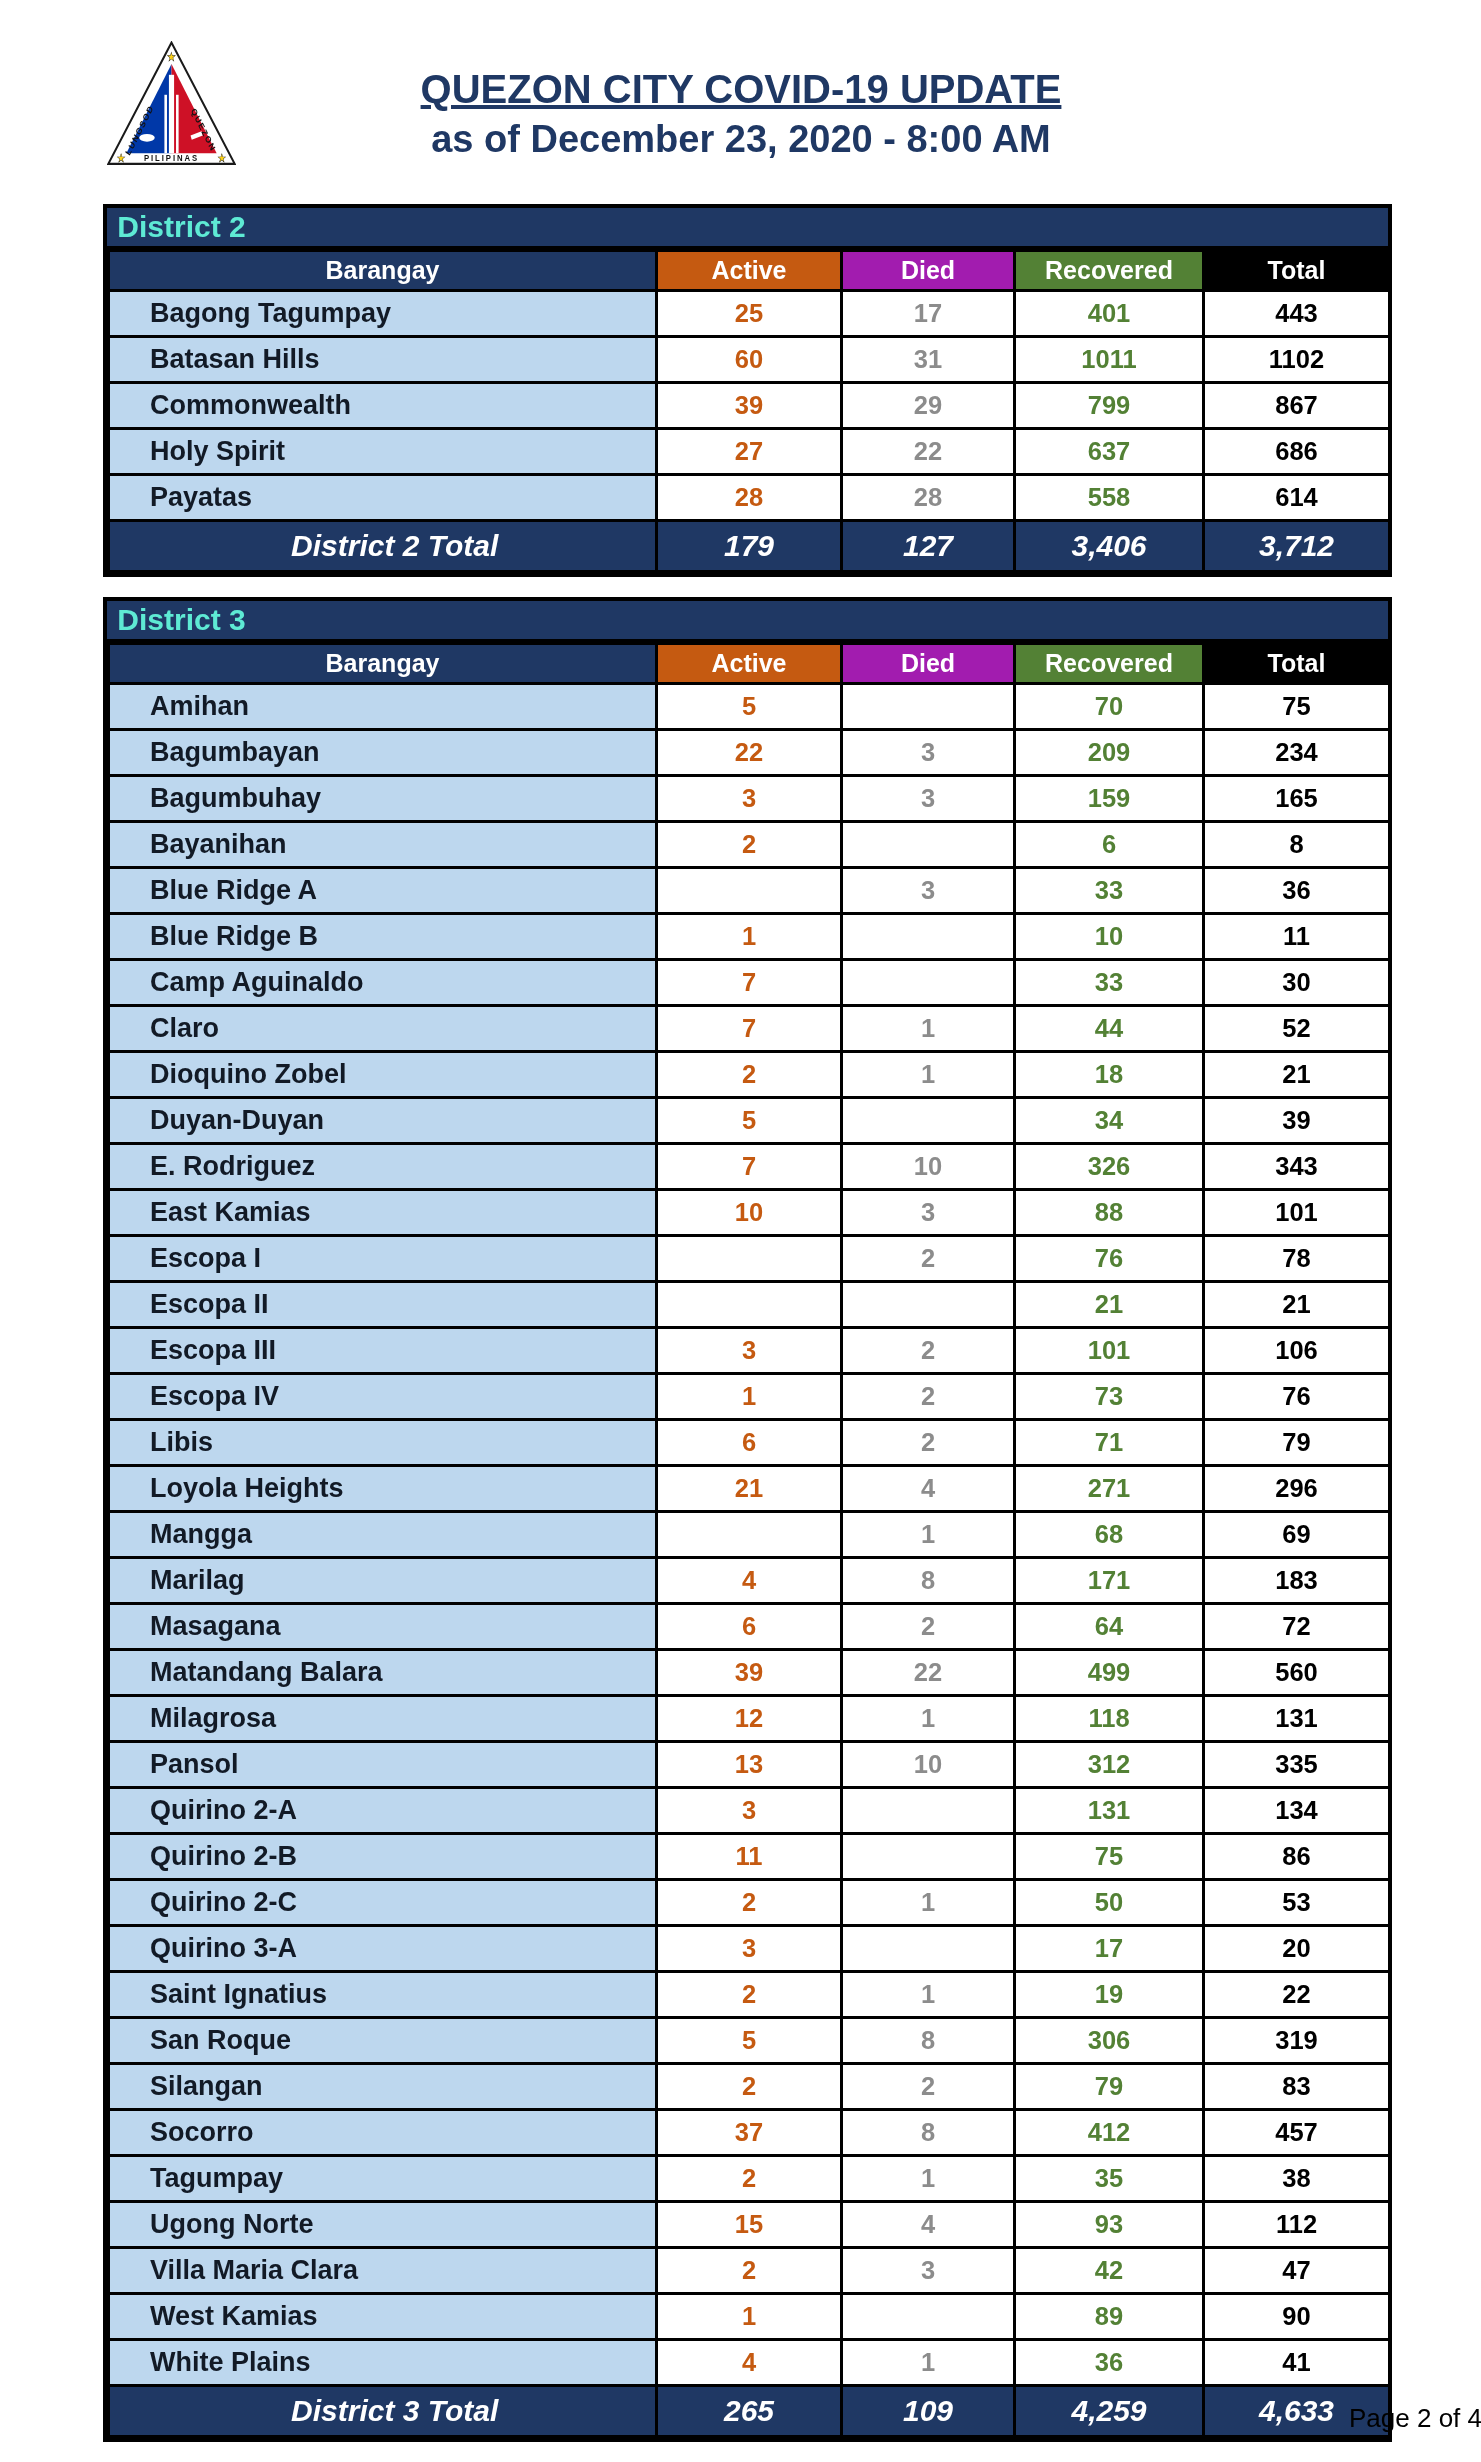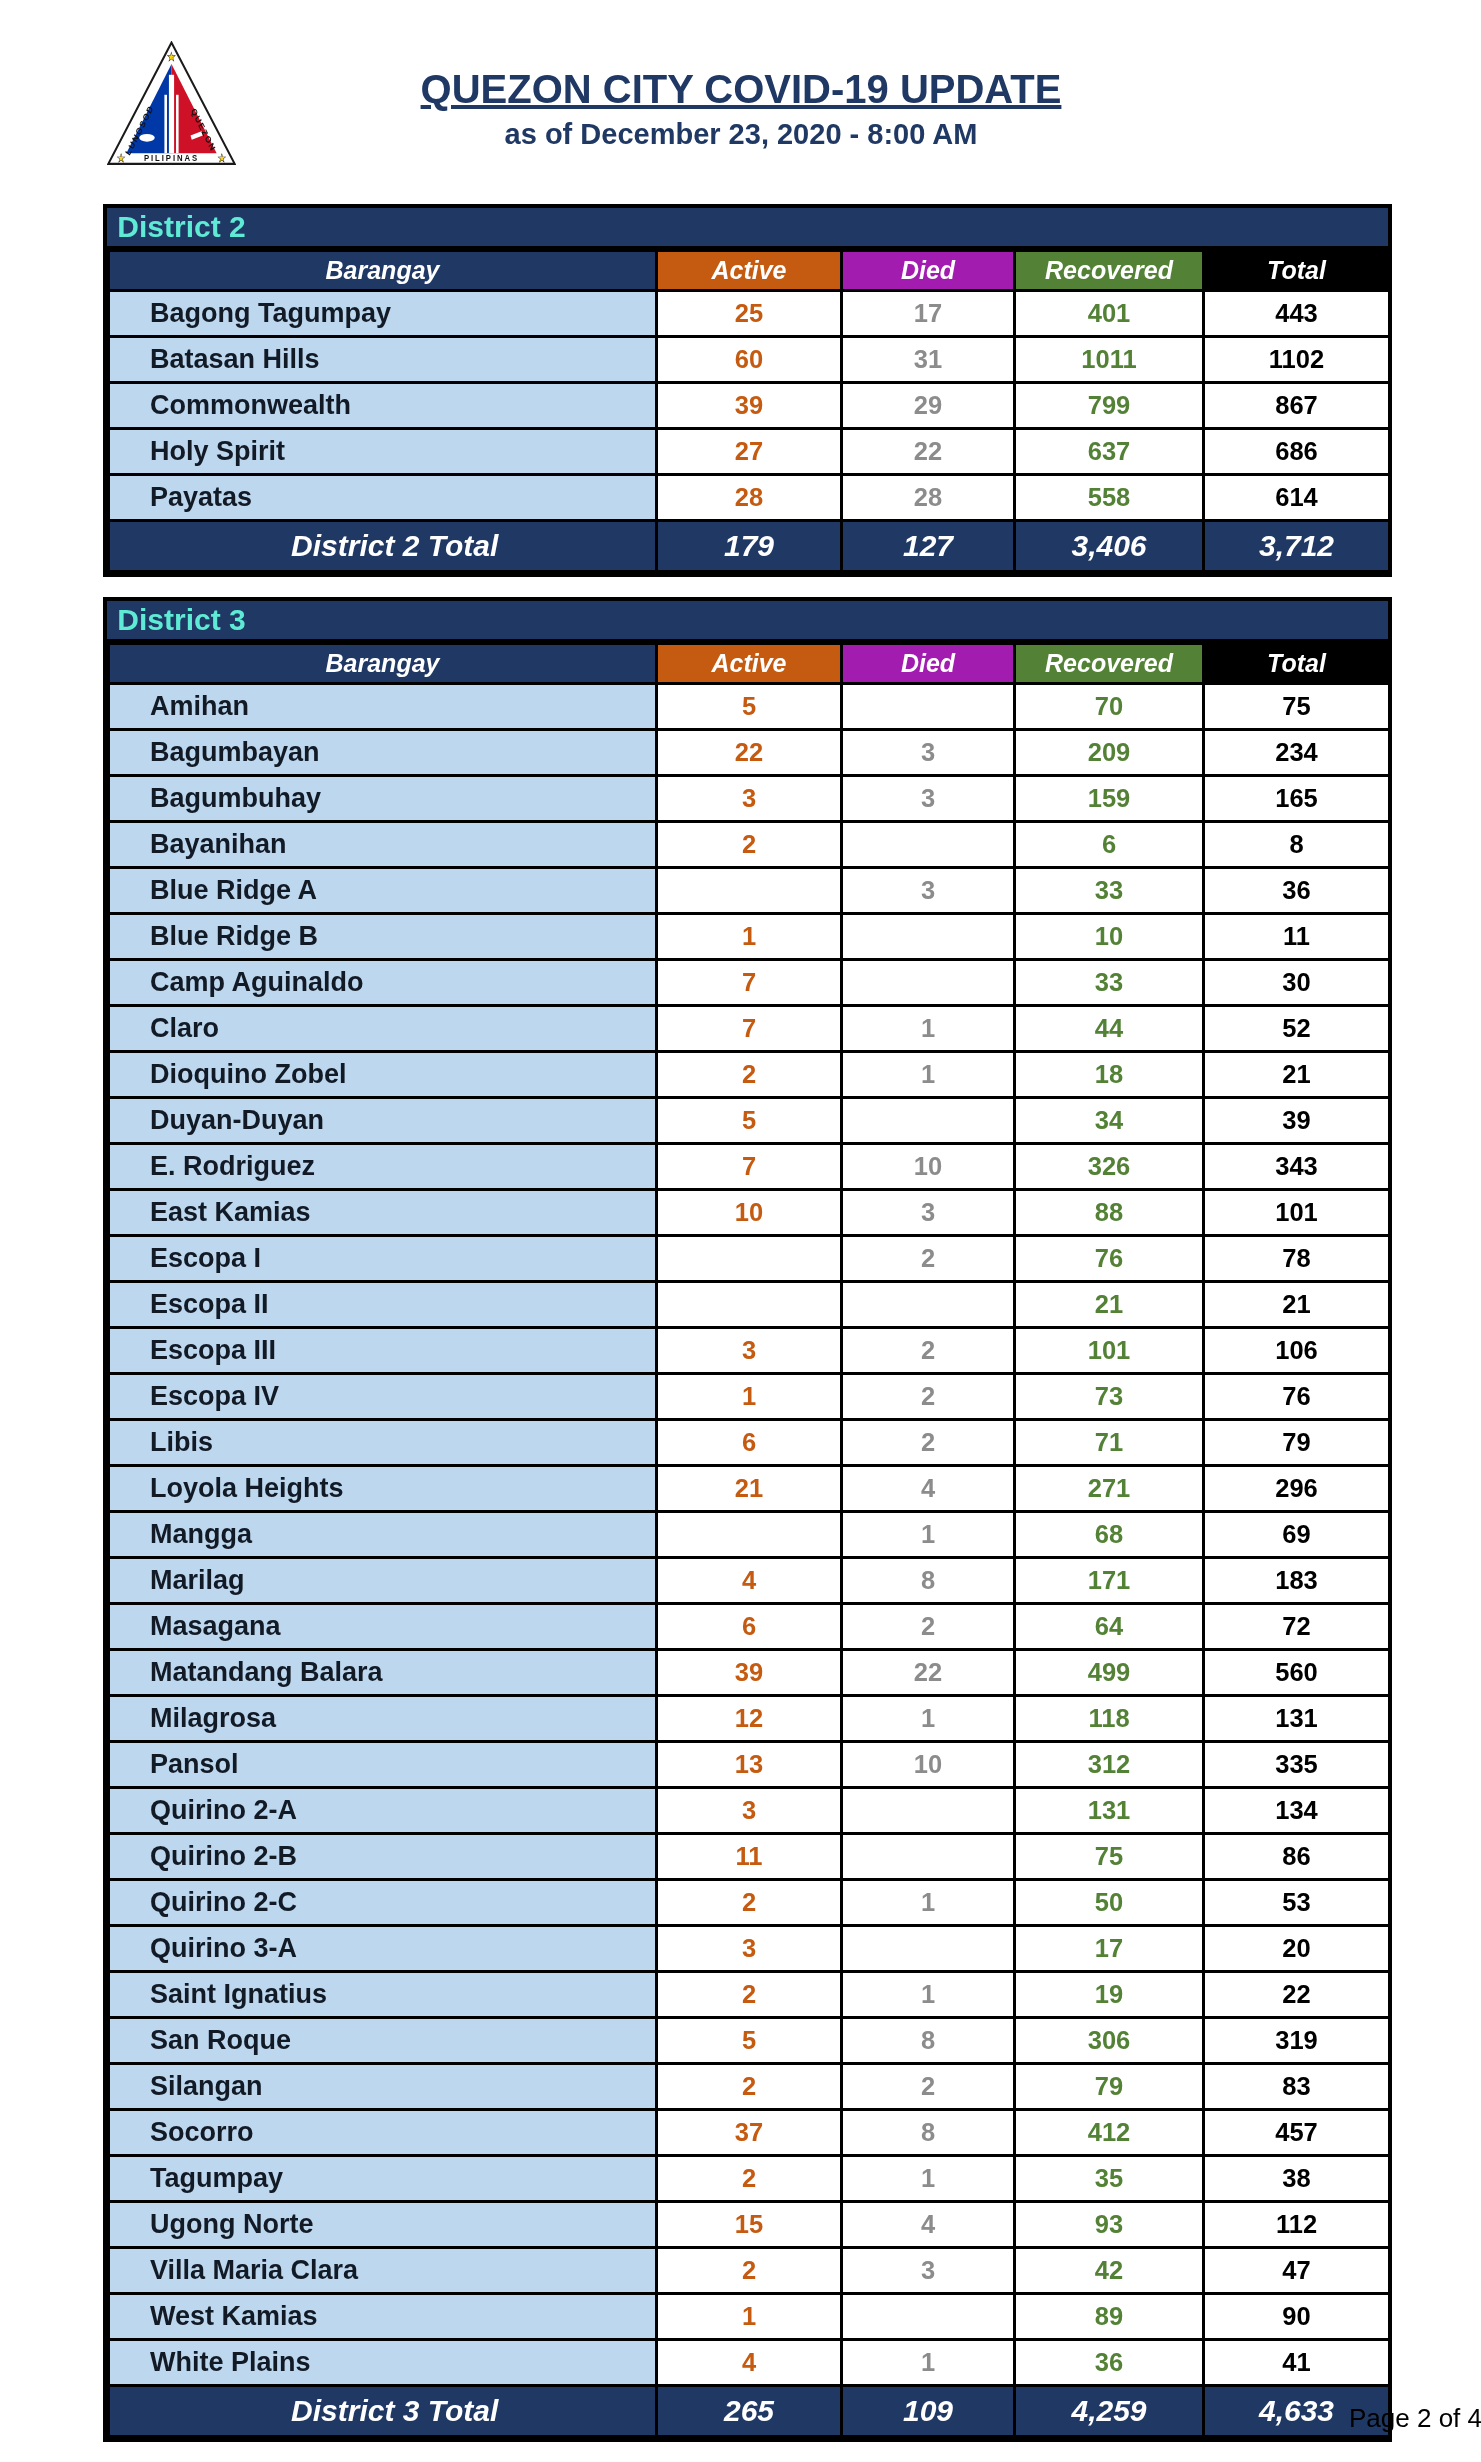--- a/index.html
+++ b/index.html
@@ -9,21 +9,21 @@
     -webkit-font-smoothing:antialiased;
   }
   
   .logo{position:absolute;left:107px;top:41px;width:129px;height:126px;}
   .page-title{
     position:absolute;left:0;top:67px;width:100%;text-align:center;
     font-size:40px;font-weight:bold;color:#1F3864;letter-spacing:0px;text-decoration:underline;
   }
   .page-subtitle{
     position:absolute;left:0;top:118px;width:100%;text-align:center;
-    font-size:29px;font-weight:bold;color:#1F3864;
+    font-size:38px;font-weight:bold;color:#1F3864;
   }
   
   .tbl{
     position:absolute;left:103px;width:1289px;
     border:4px solid #000;background:#fff;box-sizing:border-box;
   }
   .tbl-d2{top:204px;}
   .tbl-d3{top:597px;}
   .titlebar{
     background:#1F3864;color:#5eead4;font-size:30px;font-weight:bold;
@@ -31,21 +31,21 @@
     border-bottom:3.2px solid #000;
   }
   table{width:100%;border-collapse:collapse;table-layout:fixed;}
   col.c-brgy{width:548px;}
   col.c-act{width:185px;}
   col.c-died{width:173px;}
   col.c-rec{width:189px;}
   col.c-tot{width:186px;}
   th,td{border:3.2px solid #000;overflow:hidden;white-space:nowrap;}
   th{
-    height:35px;font-style:italic;font-weight:bold;font-size:25px;
+    height:35px;font-weight:bold;font-size:25px;
     color:#fff;text-align:center;
   }
   th.h-barangay{background:#1F3864;}
   th.h-active{background:#C55A11;}
   th.h-died{background:#a21caf;}
   th.h-recovered{background:#538135;}
   th.h-total{background:#000000;}
   td{height:41px;background:#fff;font-weight:bold;font-size:25.5px;text-align:center;}
   td.cell-barangay{
     background:#BDD7EE;text-align:left;padding-left:40px;

